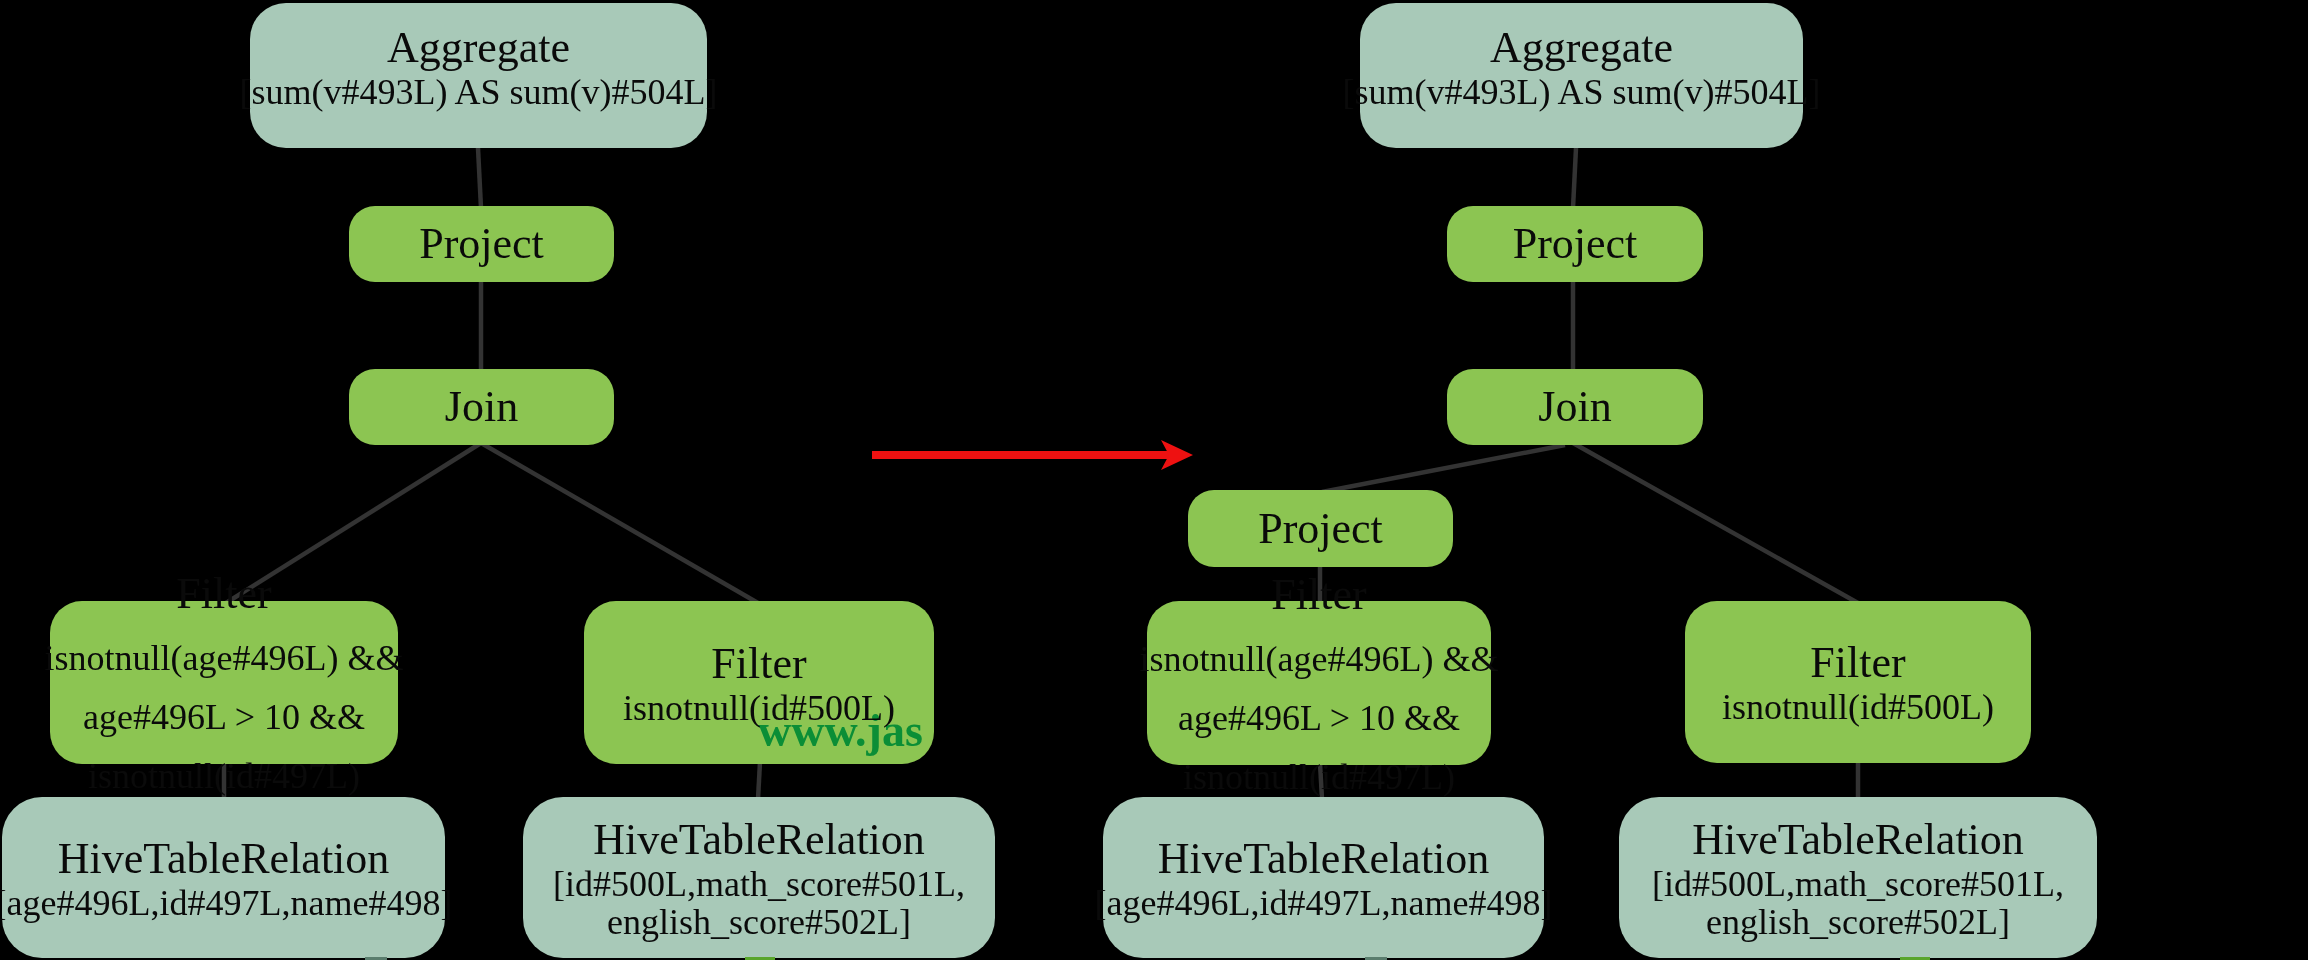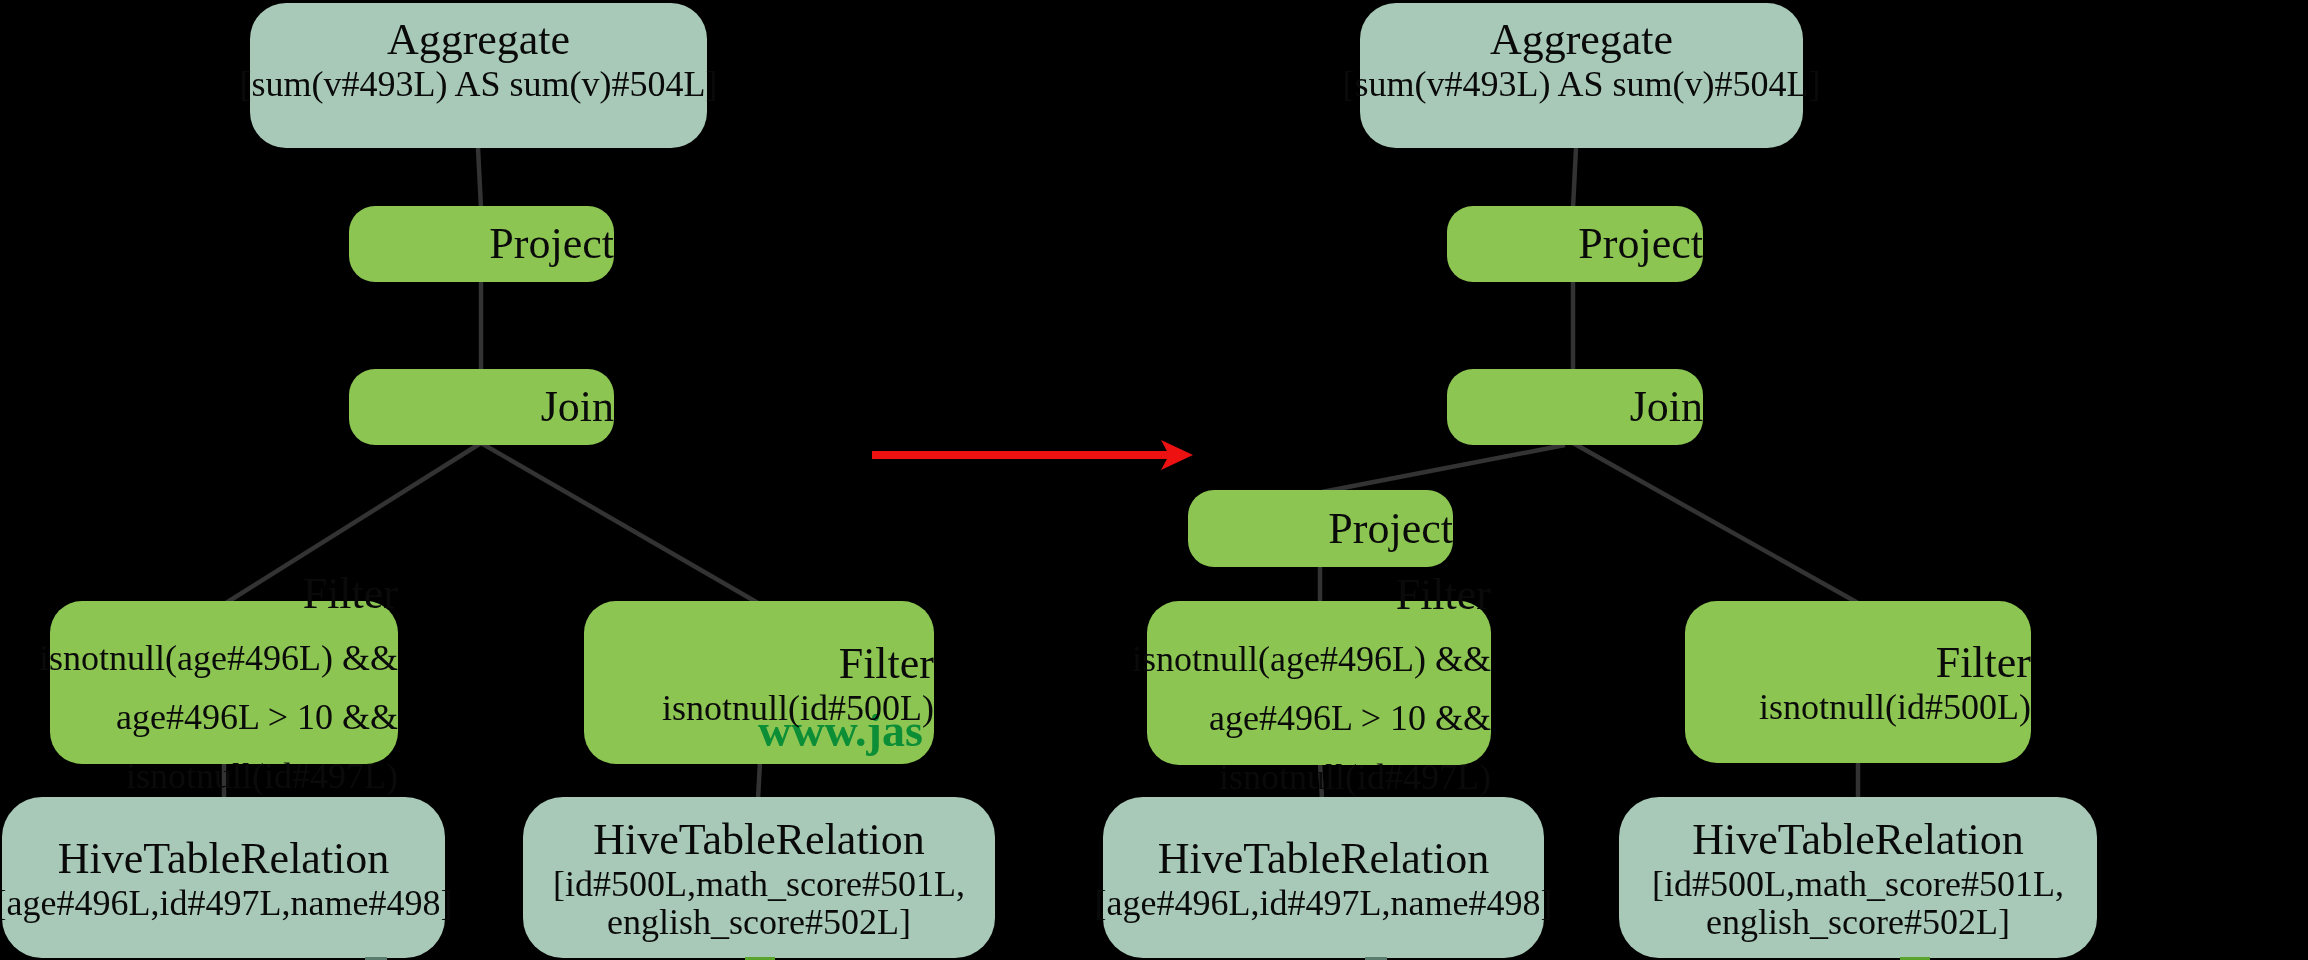--- a/index.html
+++ b/index.html
@@ -20,25 +20,25 @@
   .node {
     position: absolute;
     display: flex;
     flex-direction: column;
     align-items: center;
     justify-content: center;
     text-align: center;
     box-sizing: border-box;
     line-height: 1.1;
   }
-  .node.op   { background: #8cc552; align-items: flex-end; }
+  .node.op   { background: #8cc552; }
   .node.rel  { background: #a8c9b8; }
   .node .title  { font-size: 44px; line-height: 50px; white-space: nowrap; }
   .node .detail { font-size: 36px; line-height: 38px; white-space: nowrap; }
-  .node.top-align { justify-content: flex-start; padding-top: 12px; }
+  .node.top-align { justify-content: flex-start; padding-top: 20px; }
   .node.tight .title  { line-height: 48px; }
   .node.tight .detail { line-height: 37px; margin-top: 22px; }
   .watermark {
     position: absolute;
     left: 758px; top: 704px;
     font-size: 46px;
     font-family: "Liberation Serif", "DejaVu Serif", serif;
     color: #14b8a6;
     mix-blend-mode: multiply;
     white-space: nowrap;

